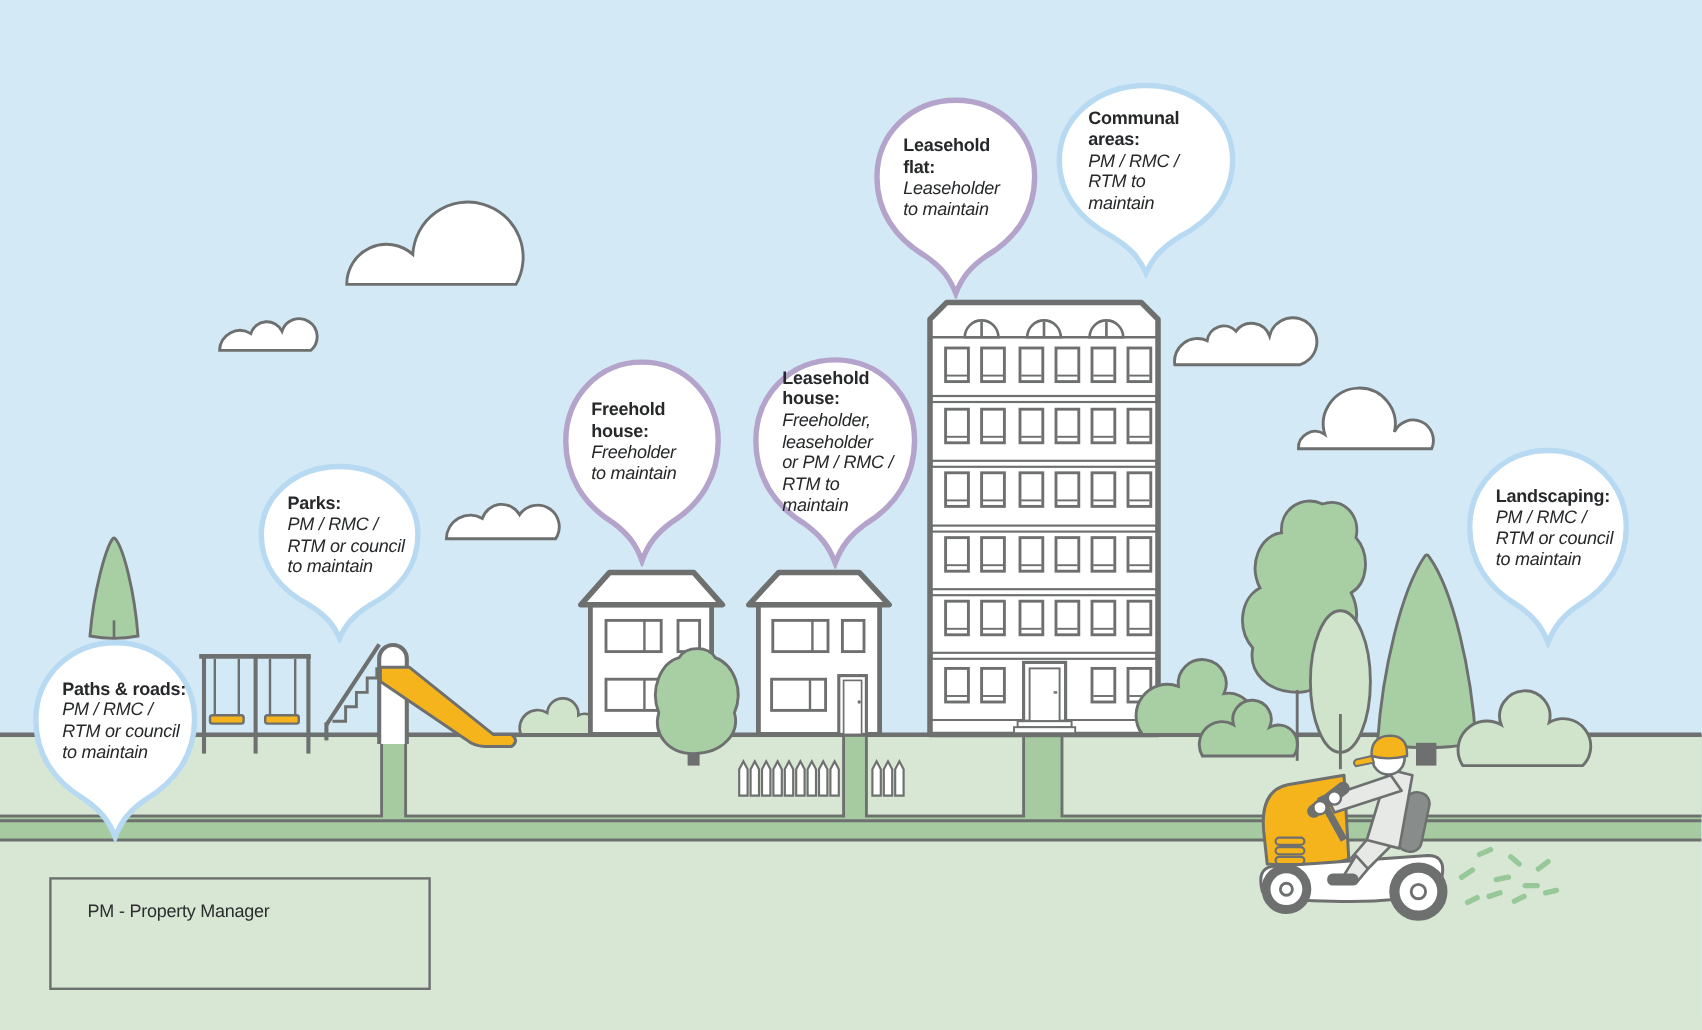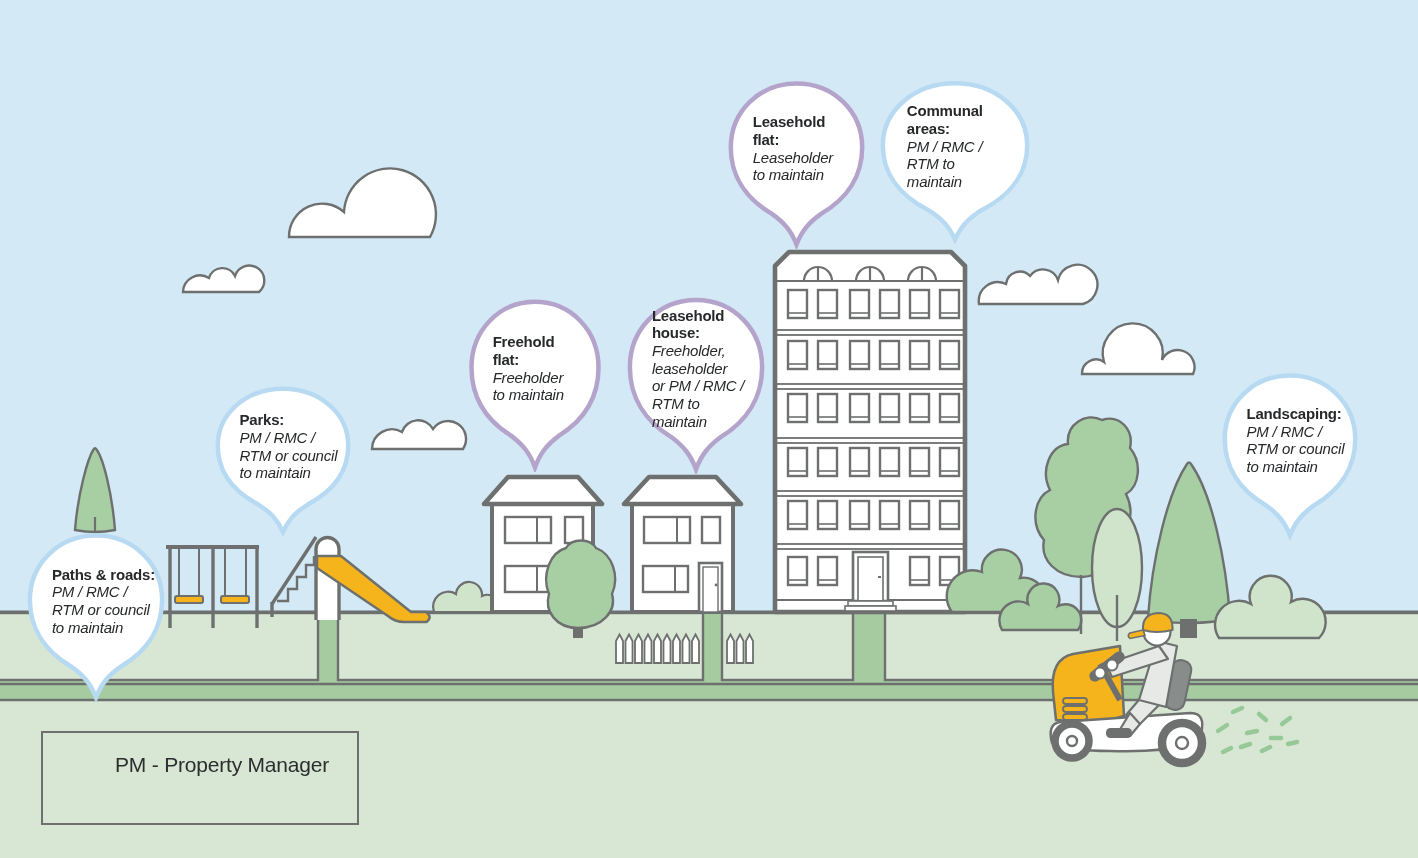--- a/index.html
+++ b/index.html
@@ -12,21 +12,21 @@
   .bubble.purple .pin path{stroke:#b4a3ca;}
   .bubble.blue .pin path{stroke:#b7daf2;}
   .pin-text{position:absolute;left:21%;top:6%;width:72%;height:72%;
             display:flex;flex-direction:column;justify-content:center;
             color:#26282a;letter-spacing:-0.2px;}
   .pin-heading{font-weight:bold;font-size:15px;line-height:1.18;white-space:pre-line;}
   .pin-body{font-style:italic;font-size:15px;line-height:1.18;white-space:pre-line;}
   .legend{position:absolute;left:41px;top:731px;width:318px;height:94px;
           border:2px solid #6d706f;box-sizing:border-box;
           padding:16px 0 0 30px;color:#2b2d2e;}
-  .legend div{font-size:21px;line-height:1.52;letter-spacing:-0.2px;margin-left:42px;}
+  .legend div{font-size:15px;line-height:1.52;letter-spacing:-0.2px;}
 </style>
 </head>
 <body>
 
 <div class="stage">
 
   <svg class="scene" width="1418" height="858" viewBox="0 0 1418 858">
     <defs>
       <g id="bw">
         <rect x="0" y="0" width="19" height="28" fill="#fff" stroke="#6d706f" stroke-width="2.4"></rect>
@@ -279,21 +279,21 @@
 to maintain</div>
     </div>
   </div>
 
   <div class="bubble purple" style="left:462px;top:294px;width:146px;height:178px;">
     <svg class="pin" viewBox="0 0 100 115" preserveAspectRatio="none">
       <path vector-effect="non-scaling-stroke" d="M50 112 C46.5 103 42 97.5 33.5 91.5 C16.5 81.5 6.5 66.5 6.5 47.5 C6.5 23.5 25.5 5 50 5 C74.5 5 93.5 23.5 93.5 47.5 C93.5 66.5 83.5 81.5 66.5 91.5 C58 97.5 53.5 103 50 112 Z"></path>
     </svg>
     <div class="pin-text">
       <div class="pin-heading">Freehold
-flat:</div>
+house:</div>
       <div class="pin-body">Freeholder
 to maintain</div>
     </div>
   </div>
 
   <div class="bubble purple" style="left:620px;top:292px;width:152px;height:182px;">
     <svg class="pin" viewBox="0 0 100 115" preserveAspectRatio="none">
       <path vector-effect="non-scaling-stroke" d="M50 112 C46.5 103 42 97.5 33.5 91.5 C16.5 81.5 6.5 66.5 6.5 47.5 C6.5 23.5 25.5 5 50 5 C74.5 5 93.5 23.5 93.5 47.5 C93.5 66.5 83.5 81.5 66.5 91.5 C58 97.5 53.5 103 50 112 Z"></path>
     </svg>
     <div class="pin-text">
@@ -312,21 +312,21 @@
       <path vector-effect="non-scaling-stroke" d="M50 112 C46.5 103 42 97.5 33.5 91.5 C16.5 81.5 6.5 66.5 6.5 47.5 C6.5 23.5 25.5 5 50 5 C74.5 5 93.5 23.5 93.5 47.5 C93.5 66.5 83.5 81.5 66.5 91.5 C58 97.5 53.5 103 50 112 Z"></path>
     </svg>
     <div class="pin-text">
       <div class="pin-heading">Leasehold
 flat:</div>
       <div class="pin-body">Leaseholder
 to maintain</div>
     </div>
   </div>
 
-  <div class="bubble blue" style="left:872px;top:76px;width:166px;height:168px;">
+  <div class="bubble blue" style="left:872px;top:64px;width:166px;height:168px;">
     <svg class="pin" viewBox="0 0 100 115" preserveAspectRatio="none">
       <path vector-effect="non-scaling-stroke" d="M50 112 C46.5 103 42 97.5 33.5 91.5 C16.5 81.5 6.5 66.5 6.5 47.5 C6.5 23.5 25.5 5 50 5 C74.5 5 93.5 23.5 93.5 47.5 C93.5 66.5 83.5 81.5 66.5 91.5 C58 97.5 53.5 103 50 112 Z"></path>
     </svg>
     <div class="pin-text">
       <div class="pin-heading">Communal
 areas:</div>
       <div class="pin-body">PM / RMC /
 RTM to
 maintain</div>
     </div>

